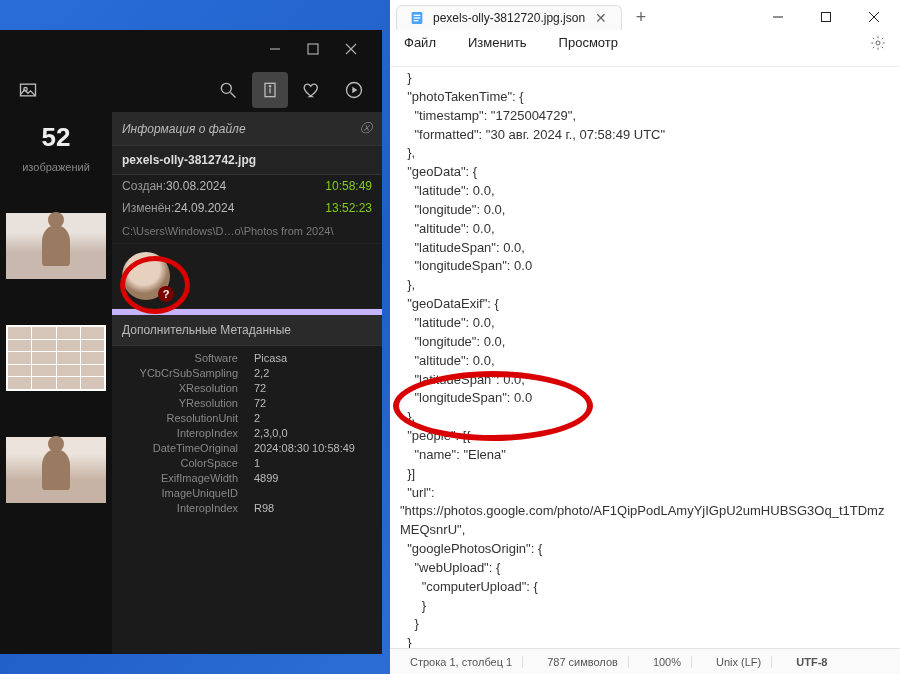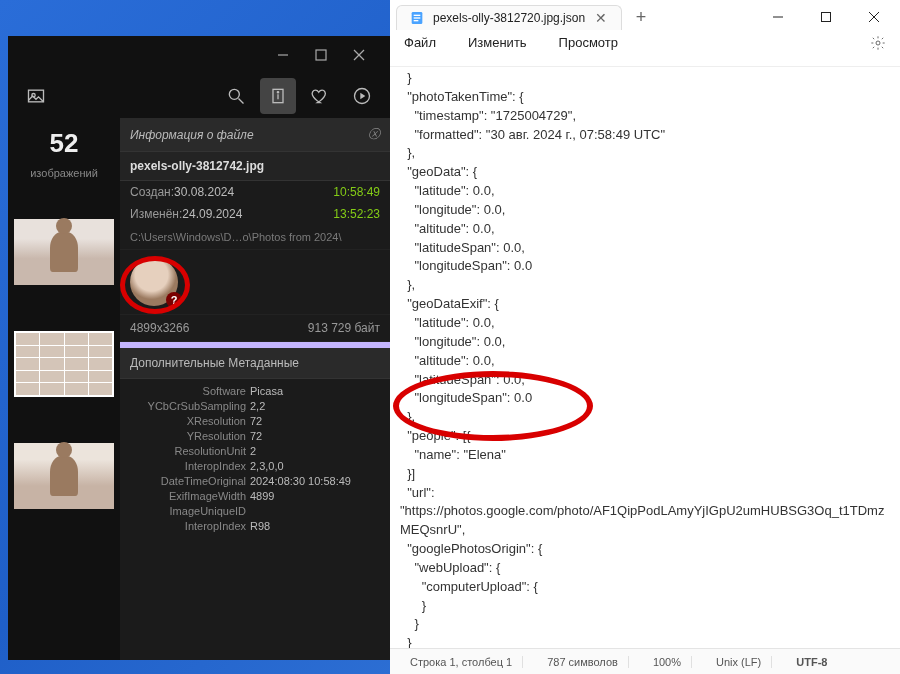--- a/index.html
+++ b/index.html
@@ -4,23 +4,23 @@
 <style>
   * { margin: 0; padding: 0; box-sizing: border-box; font-family: "Segoe UI", Arial, sans-serif; }
   body {
     width: 900px; height: 674px;
     background: linear-gradient(135deg, #2a6dd8 0%, #1f5fc8 40%, #3b7fe0 100%);
     position: relative; overflow: hidden;
   }
 
   
   .viewer {
-    position: absolute; left: 8px; top: 30px; width: 382px; height: 624px;
+    position: absolute; left: 0; top: 30px; width: 382px; height: 624px;
     background: #111; color: #ccc; font-size: 12px;
-    display: flex; flex-direction: column; margin-top: 6px;
+    display: flex; flex-direction: column;
   }
   .viewer-titlebar {
     height: 38px; display: flex; justify-content: flex-end; align-items: center;
     gap: 8px; padding-right: 16px;
   }
   .viewer-titlebar .winbtn { width: 30px; height: 30px; display:flex; align-items:center; justify-content:center; color:#aaa; }
   .viewer-titlebar .winbtn svg { width:14px; height:14px; stroke:#aaa; stroke-width:1.2; fill:none; }
 
   .viewer-toolbar {
     height: 44px; padding: 0 10px;
@@ -55,21 +55,21 @@
   .path-row { padding:6px 10px; color:#7a7a7a; font-size:11px; border-bottom:1px solid #222;}
 
   .face-row { padding:8px 10px; display:flex; align-items:center; border-bottom:1px solid #222; position:relative; }
   .face-avatar { width:48px; height:48px; border-radius:50%; background:radial-gradient(circle at 45% 35%, #e6d0be 0 40%, #9b7a60 60%); position:relative; }
   .face-badge { position:absolute; bottom:-2px; right:-4px; width:16px; height:16px; border-radius:50%; background:#7a0000; color:#fff; font-size:11px; font-weight:700; display:flex; align-items:center; justify-content:center; }
   .red-circle1 { position:absolute; left:120px; top:256px; width:70px; height:58px; border:5px solid #d80000; border-radius:50%; pointer-events:none; z-index:50; }
 
   .dim-row { display:flex; justify-content:space-between; padding:6px 10px; color:#999; border-bottom:1px solid #222;}
   .section-hdr { padding:8px 10px; background:#2a2a2a; color:#bbb; border-top:6px solid #c4b5fd; border-bottom:1px solid #333; }
   .meta-table { padding:4px 0; }
-  .meta-row { display:flex; padding:1.5px 10px; font-size:11px; color:#aaa; }
+  .meta-row { display:flex; padding:1.5px 10px; font-size:11px; color:#aaa;gap:12px; }
   .meta-row .mk { width:120px; text-align:right; color:#888; padding-right:4px; }
   .meta-row .mv { flex:1; color:#bbb; word-break:break-all; }
 
   
   .notepad {
     position: absolute; left: 390px; top: -2px; width: 510px; height: 676px;
     background:#fff; color:#222; display:flex; flex-direction:column;
     border-top: 1px solid #ddd;
   }
   .np-titlebar { height:36px; display:flex; align-items:center; padding:0 6px; }
@@ -208,24 +208,20 @@
       </div>
       <div class="path-row">C:\Users\Windows\D…o\Photos from 2024\</div>
 
       <div class="face-row">
         <div style="position:relative">
           <div class="face-avatar"></div>
           <div class="face-badge">?</div>
         </div>
       </div>
 
-      <div class="dim-row">
-        <span>4899x3266</span>
-        <span>913 729 байт</span>
-      </div>
 
       <div class="section-hdr">Дополнительные Метаданные</div>
       <div class="meta-table" id="meta-table">
           <div class="meta-row">
             <div class="mk">Software</div>
             <div class="mv">Picasa</div>
           </div>
           <div class="meta-row">
             <div class="mk">YCbCrSubSampling</div>
             <div class="mv">2,2</div>
@@ -242,20 +238,24 @@
             <div class="mk">ResolutionUnit</div>
             <div class="mv">2</div>
           </div>
           <div class="meta-row">
             <div class="mk">InteropIndex</div>
             <div class="mv">2,3,0,0</div>
           </div>
           <div class="meta-row">
             <div class="mk">DateTimeOriginal</div>
             <div class="mv">2024:08:30 10:58:49</div>
+          </div>
+          <div class="meta-row">
+            <div class="mk">ColorSpace</div>
+            <div class="mv">1</div>
           </div>
           <div class="meta-row">
             <div class="mk">ExifImageWidth</div>
             <div class="mv">4899</div>
           </div>
           <div class="meta-row">
             <div class="mk">ImageUniqueID</div>
           </div>
           <div class="meta-row">
             <div class="mk">InteropIndex</div>

